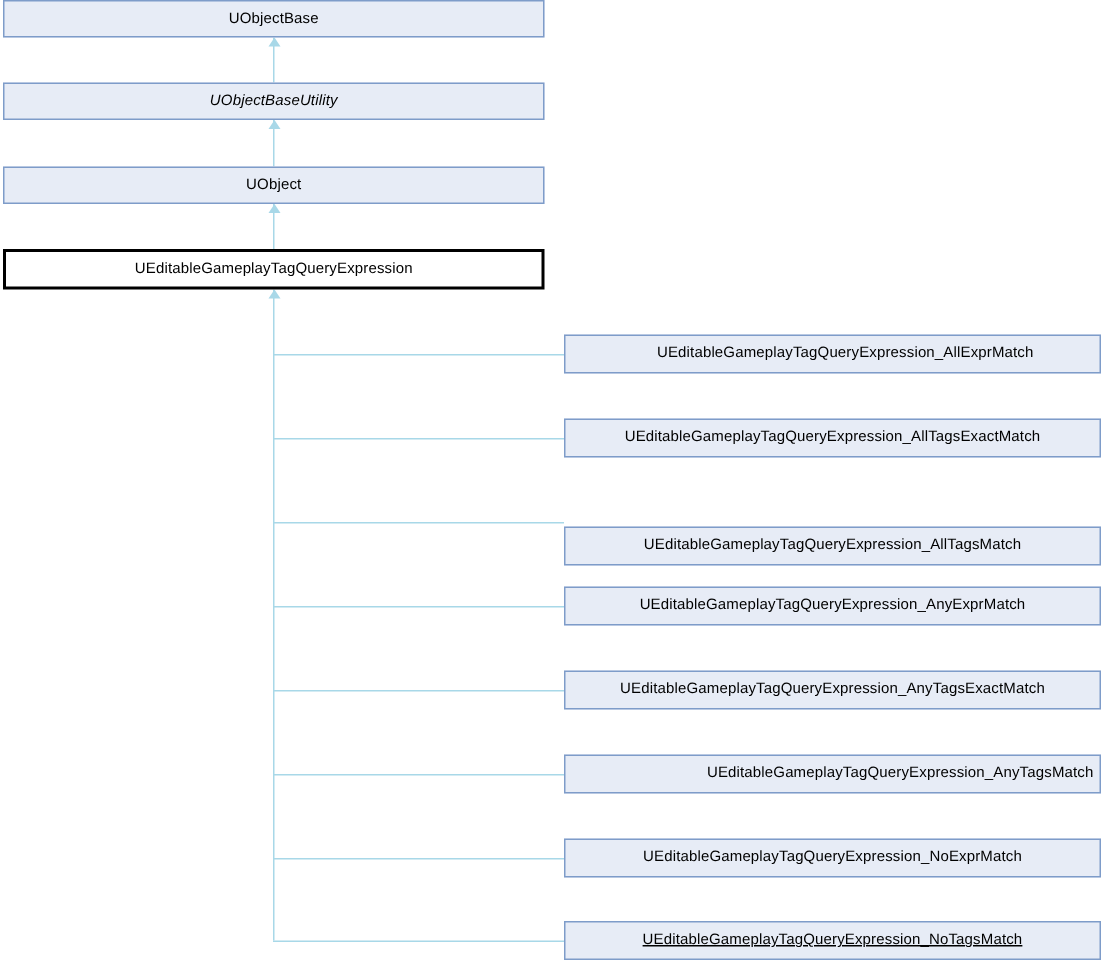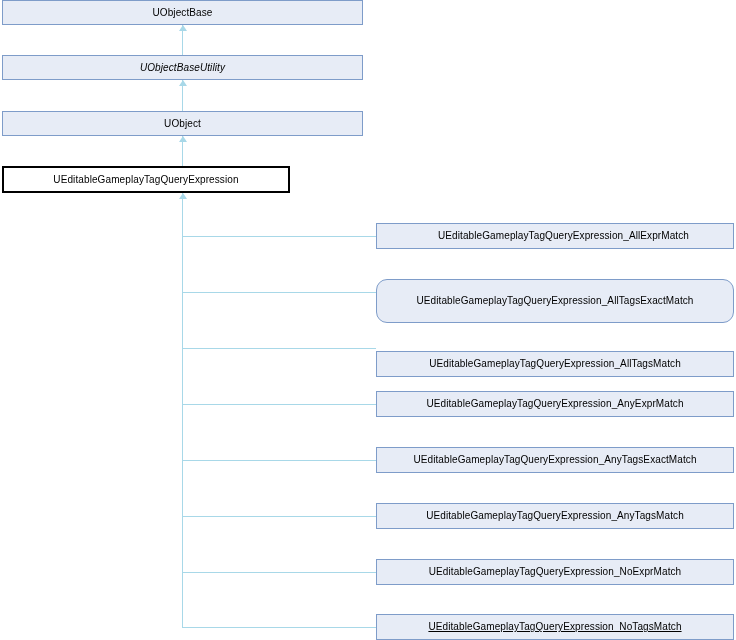--- a/index.html
+++ b/index.html
@@ -72,45 +72,45 @@
     <div class="arrow" style="left: 178.5px; top: 193px;"></div>
     <div class="node" style="left: 2px; top: 0px; width: 361px; height: 25px;">
       <span class="label">UObjectBase</span>
     </div>
     <div class="node" style="left: 2px; top: 55px; width: 361px; height: 25px; font-style: italic;">
       <span class="label">UObjectBaseUtility</span>
     </div>
     <div class="node" style="left: 2px; top: 111px; width: 361px; height: 25px;">
       <span class="label">UObject</span>
     </div>
-    <div class="node current" style="left: 2px; top: 166px; width: 288px; height: 27px;">
+    <div class="node current" style="left: 2px; top: 166px; width: 361px; height: 27px;">
       <span class="label">UEditableGameplayTagQueryExpression</span>
     </div>
     <div class="edge h" style="left: 182px; top: 236px; width: 194px;"></div>
     <div class="node" style="left: 376px; top: 223px; width: 358px; height: 26px; padding-left: 17px;">
       <span class="label">UEditableGameplayTagQueryExpression_AllExprMatch</span>
     </div>
     <div class="edge h" style="left: 182px; top: 292px; width: 194px;"></div>
-    <div class="node" style="left: 376px; top: 279px; width: 358px; height: 44px; border-radius: 11px;">
+    <div class="node" style="left: 376px; top: 279px; width: 358px; height: 26px;">
       <span class="label">UEditableGameplayTagQueryExpression_AllTagsExactMatch</span>
     </div>
     <div class="edge h" style="left: 182px; top: 348px; width: 194px;"></div>
     <div class="node" style="left: 376px; top: 335px; width: 358px; height: 26px; margin-top: 16px;">
       <span class="label">UEditableGameplayTagQueryExpression_AllTagsMatch</span>
     </div>
     <div class="edge h" style="left: 182px; top: 404px; width: 194px;"></div>
     <div class="node" style="left: 376px; top: 391px; width: 358px; height: 26px;">
       <span class="label">UEditableGameplayTagQueryExpression_AnyExprMatch</span>
     </div>
     <div class="edge h" style="left: 182px; top: 460px; width: 194px;"></div>
     <div class="node" style="left: 376px; top: 447px; width: 358px; height: 26px;">
       <span class="label">UEditableGameplayTagQueryExpression_AnyTagsExactMatch</span>
     </div>
     <div class="edge h" style="left: 182px; top: 516px; width: 194px;"></div>
-    <div class="node" style="left: 376px; top: 503px; width: 358px; height: 26px;">
+    <div class="node" style="left: 376px; top: 503px; width: 358px; height: 26px; justify-content: flex-end;">
       <span class="label">UEditableGameplayTagQueryExpression_AnyTagsMatch</span>
     </div>
     <div class="edge h" style="left: 182px; top: 572px; width: 194px;"></div>
     <div class="node" style="left: 376px; top: 559px; width: 358px; height: 26px;">
       <span class="label">UEditableGameplayTagQueryExpression_NoExprMatch</span>
     </div>
     <div class="edge h" style="left: 182px; top: 627px; width: 194px;"></div>
     <div class="node" style="left: 376px; top: 614px; width: 358px; height: 26px; text-decoration: underline;">
       <span class="label">UEditableGameplayTagQueryExpression_NoTagsMatch</span>
     </div>

